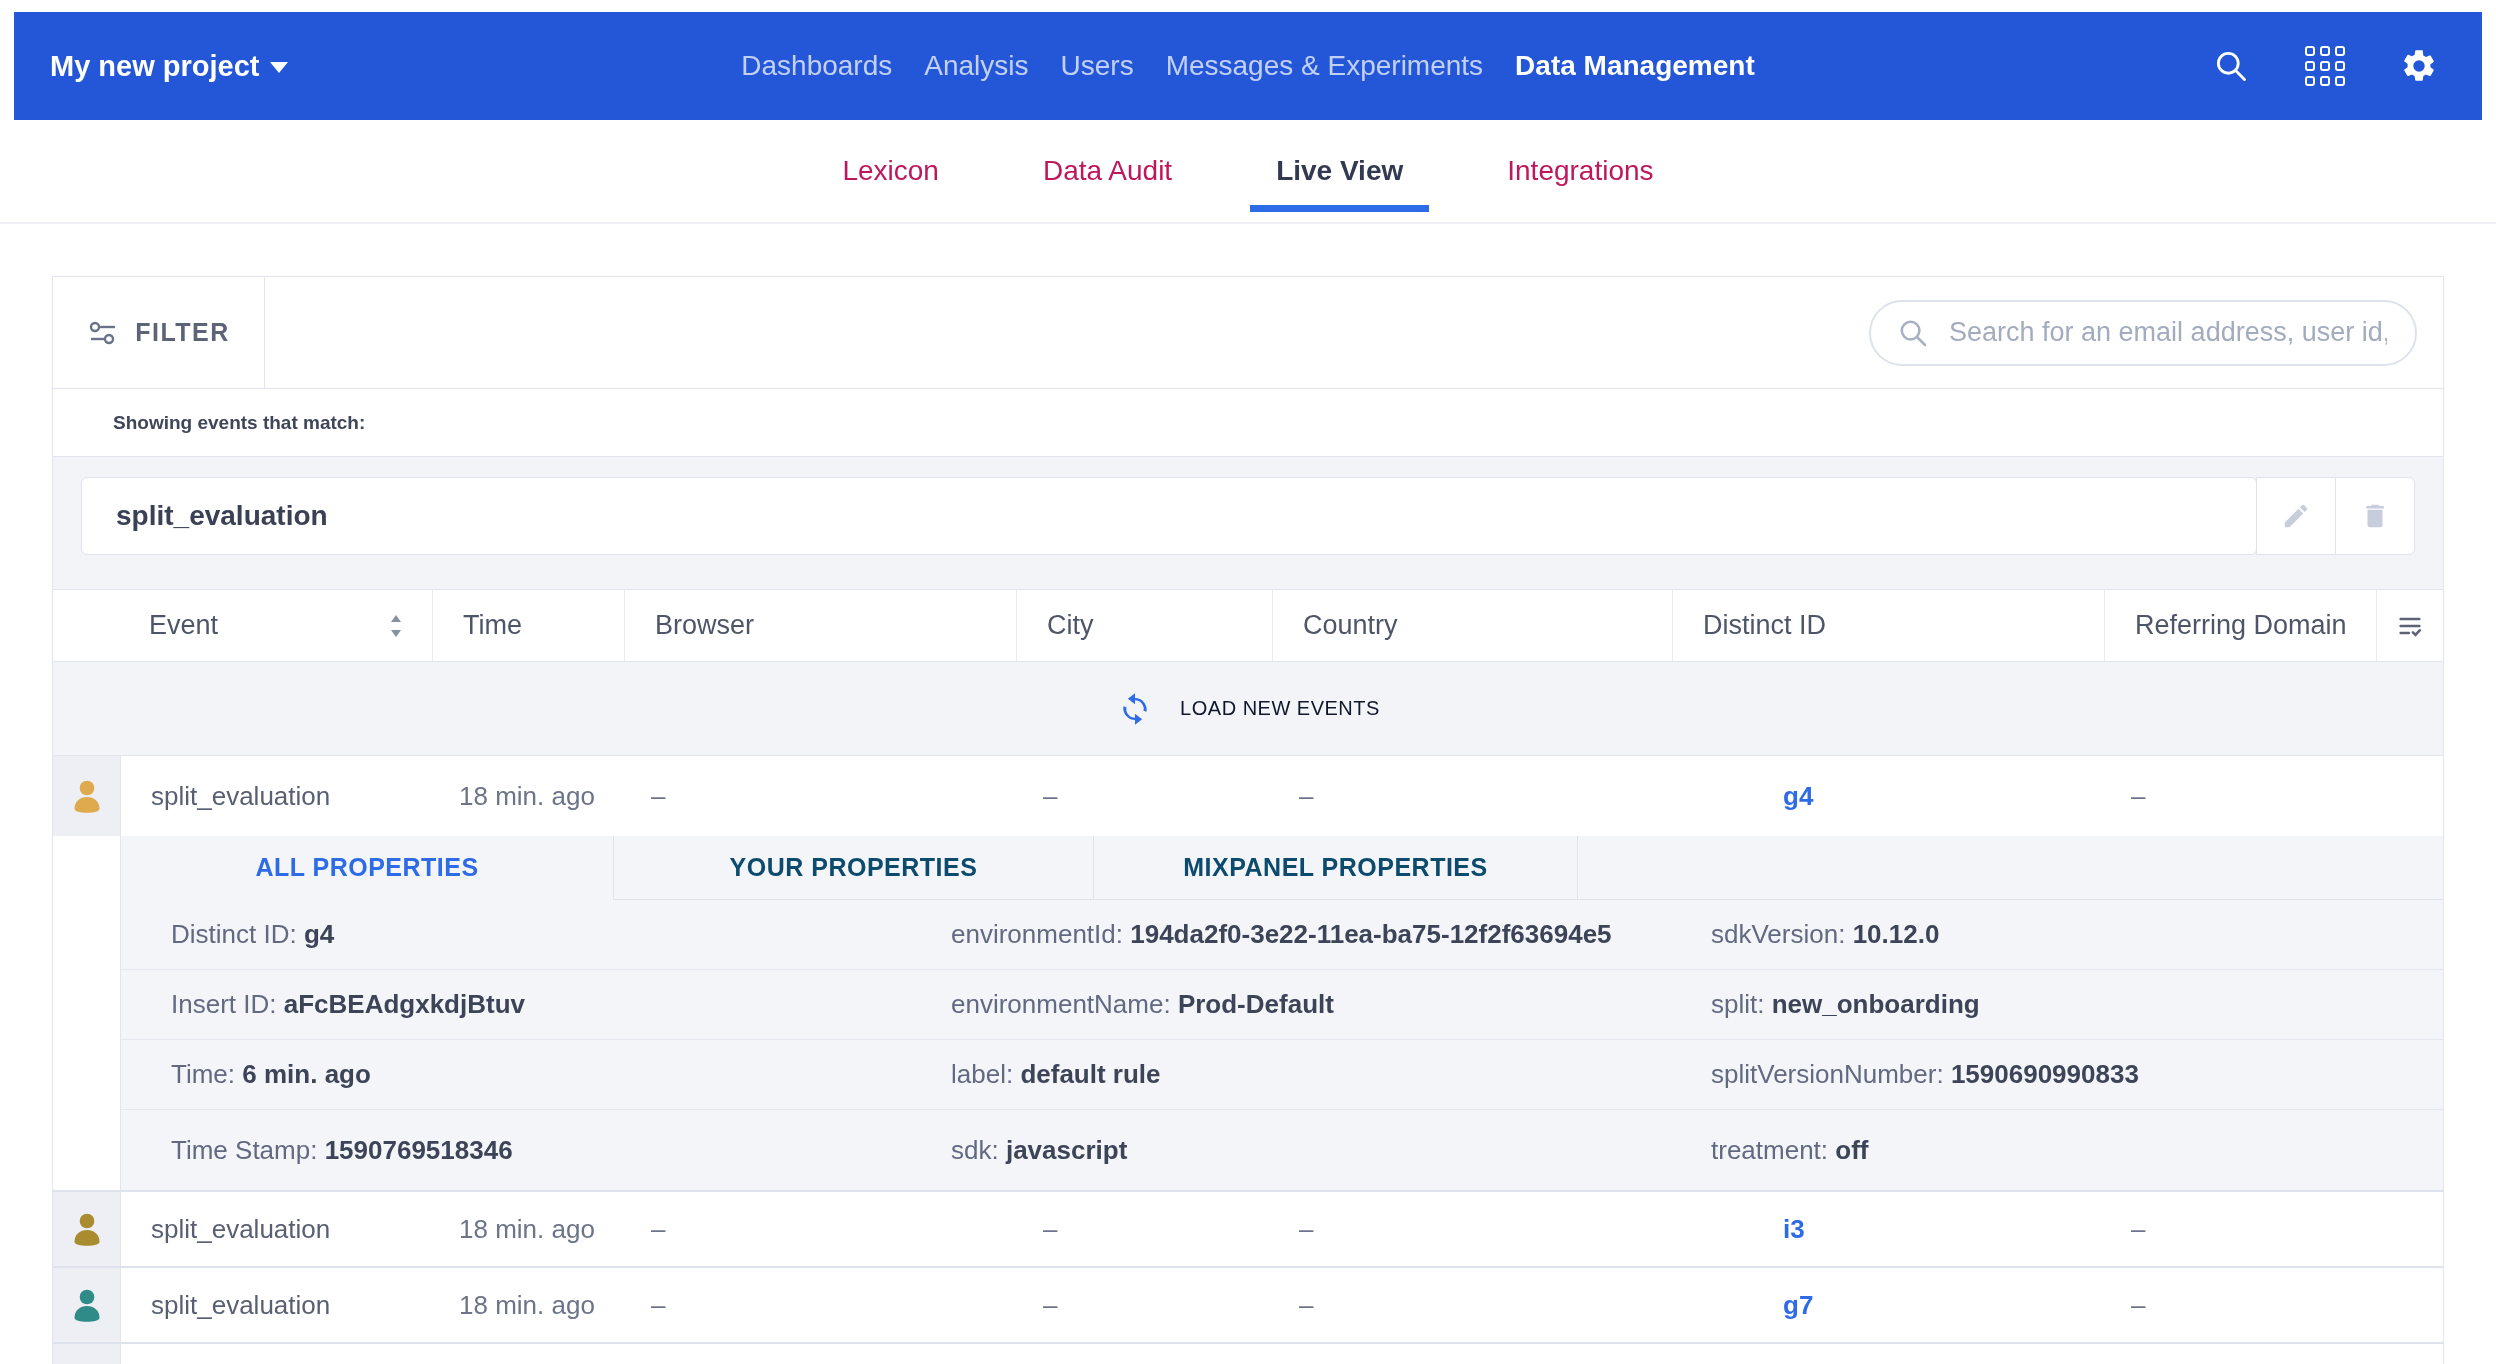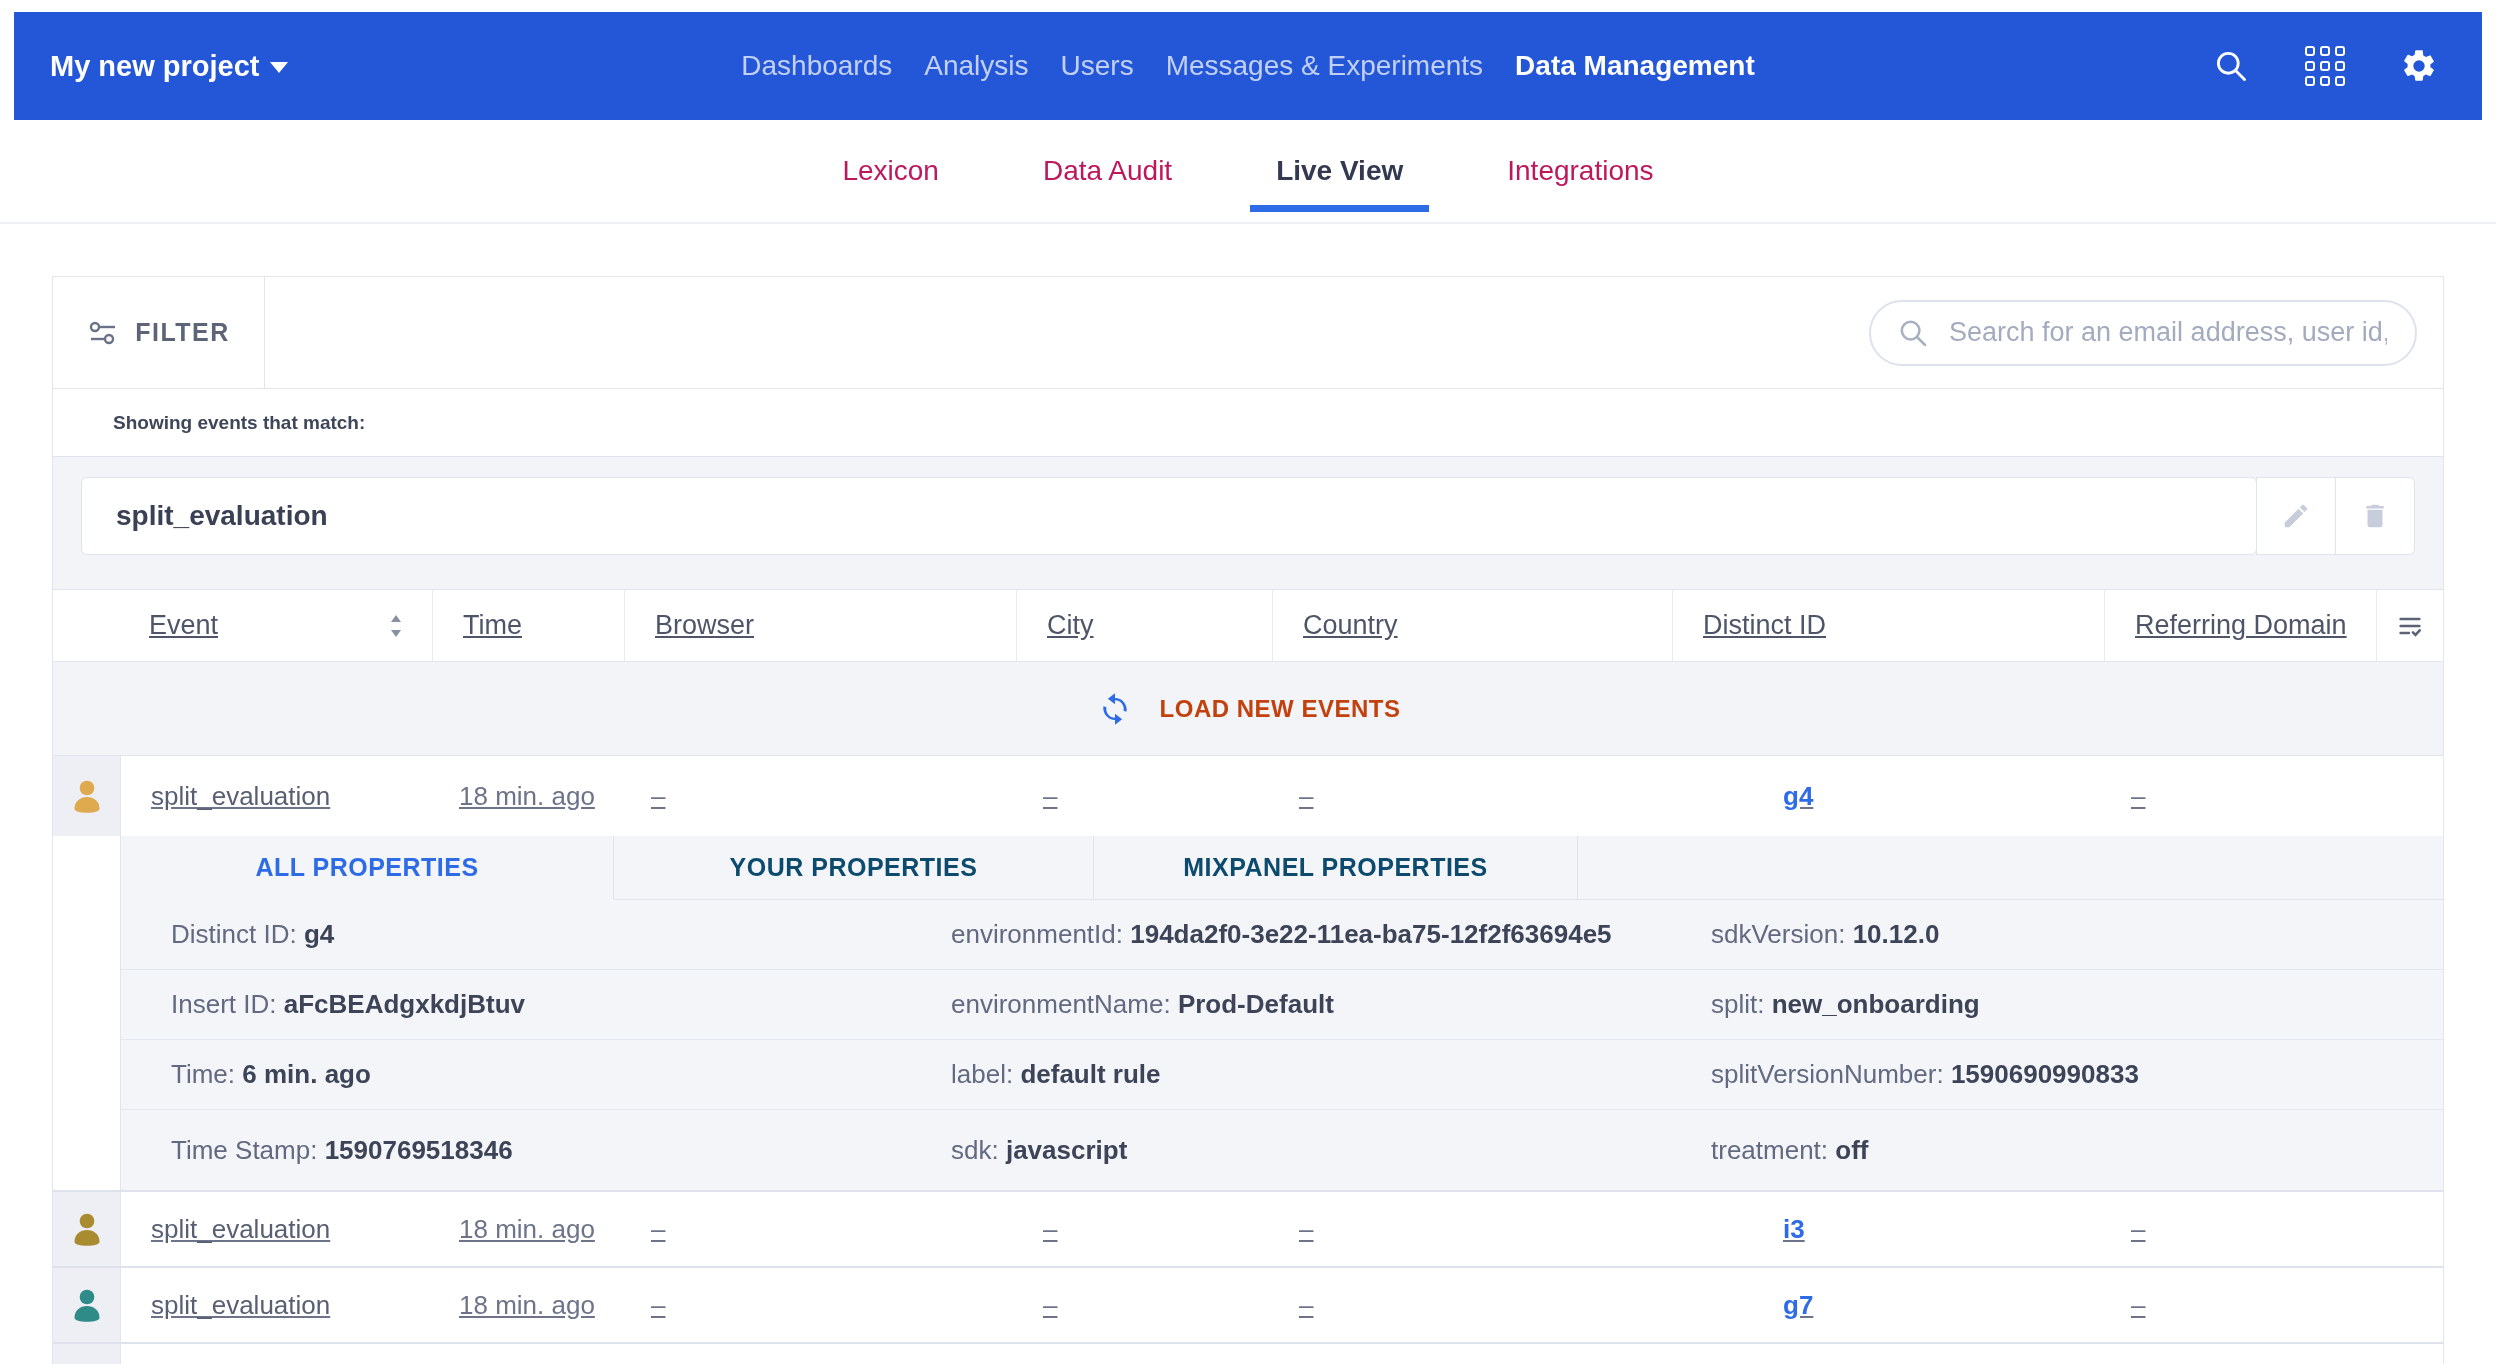--- a/index.html
+++ b/index.html
@@ -41,30 +41,30 @@
     font-size:19px;font-weight:700;color:#3f4659;border-bottom:1px solid #e2e5ee;}
 
   .query-section{background:#f2f4f8;padding:20px 28px 34px;display:flex;align-items:stretch;border-bottom:1px solid #e2e5ee;}
   .query-input{flex:1;height:78px;background:#fff;border:1px solid #dfe3ec;border-radius:6px;
     display:flex;align-items:center;padding-left:34px;font-size:28px;font-weight:700;color:#3a4154;}
   .query-btn{width:80px;height:78px;background:#fff;border:1px solid #dfe3ec;margin-left:-1px;
     display:flex;align-items:center;justify-content:center;cursor:pointer;}
   .query-btn.last{border-radius:0 6px 6px 0;}
 
   
-  .tgrid{display:grid;grid-template-columns:68px 312px 192px 392px 256px 400px 432px 272px 1fr;text-decoration:underline;}
+  .tgrid{display:grid;grid-template-columns:68px 312px 192px 392px 256px 400px 432px 272px 1fr;}
   .thead{height:72px;border-bottom:1px solid #e2e5ee;font-size:27px;color:#4e5568;font-weight:500;}
   .th{display:flex;align-items:center;border-right:1px solid #e9ebf2;padding-left:30px;position:relative;}
   .th.first{grid-column:1 / span 2;padding-left:96px;}
   .th.last{border-right:none;justify-content:center;padding-left:0;}
   .sorticon{position:absolute;right:26px;top:50%;transform:translateY(-50%);}
 
   .load-row{height:94px;background:#f2f4f8;display:flex;align-items:center;justify-content:center;gap:26px;
     border-bottom:1px solid #e2e5ee;cursor:pointer;}
-  .load-row .lbl{font-size:24px;font-weight:700;letter-spacing:.5px;color:#c2410c;}
+  .load-row .lbl{font-size:20px;font-weight:400;letter-spacing:.5px;color:#0f172a;}
 
   .erow{height:80px;font-size:26px;color:#6d7489;}
   .erow .cell{display:flex;align-items:center;padding-left:26px;}
   .avatar-cell{background:#edeff5;border-right:1px solid #e2e5ee;display:flex;align-items:center;justify-content:center;}
   .ename{color:#595f73;padding-left:30px !important;}
   .did{padding-left:110px !important;}
   .link{color:#2e6be6;font-weight:700;cursor:pointer;}
   .rowline{border-bottom:2px solid #dde2ec;}
 
   

